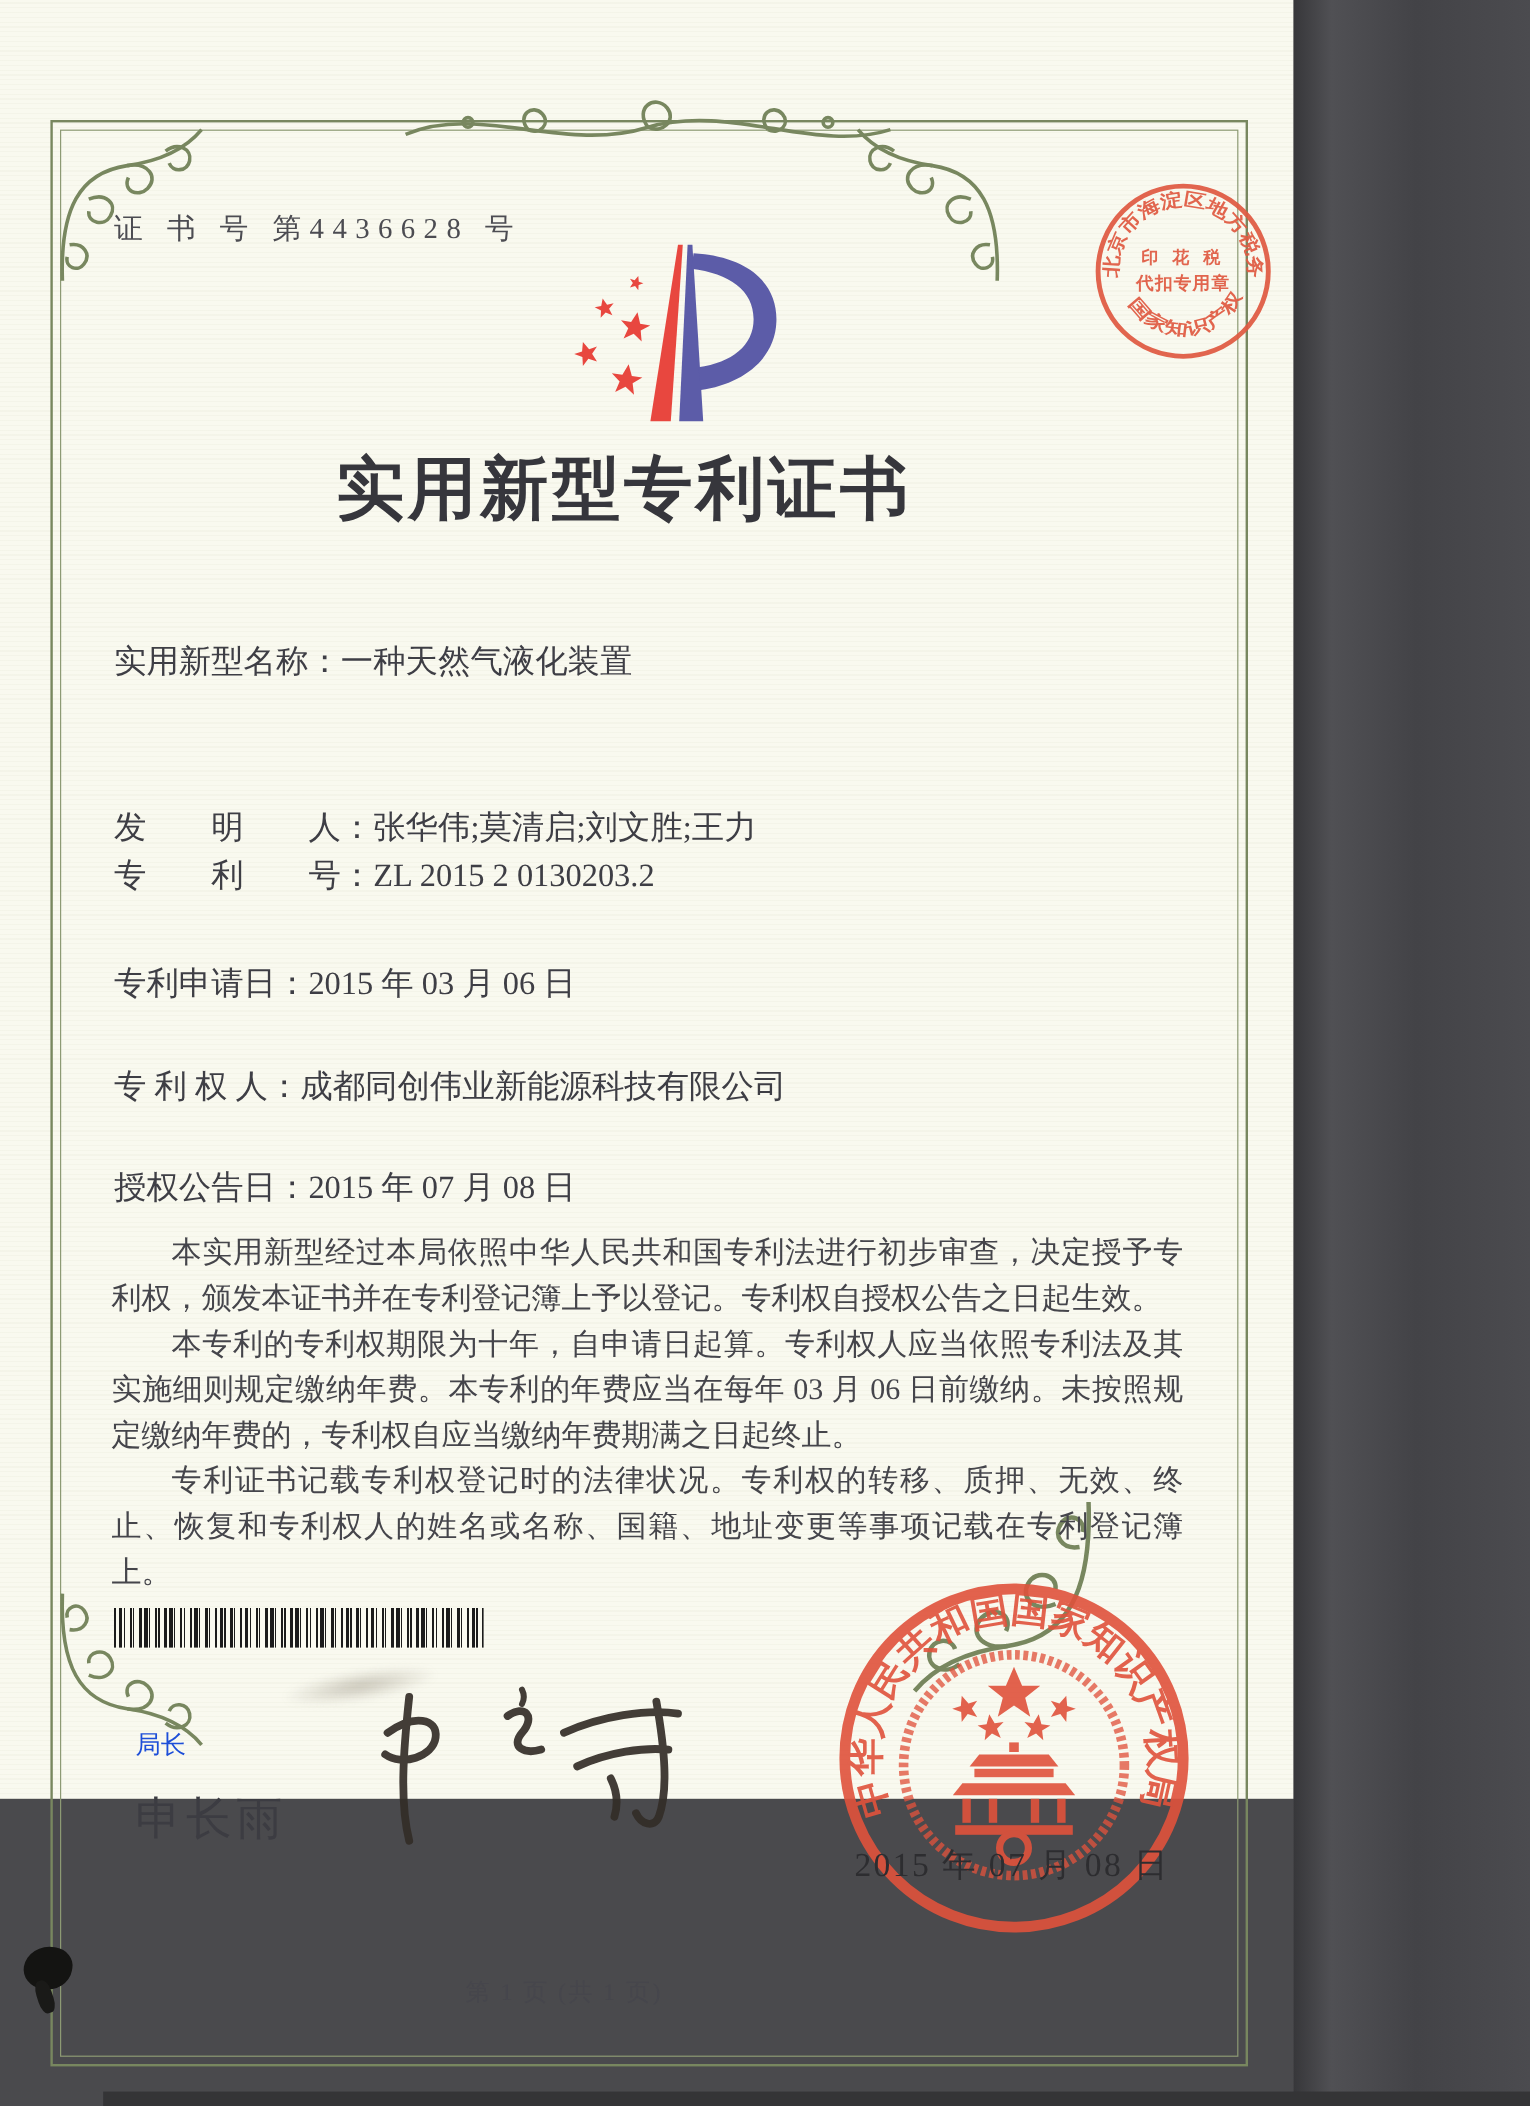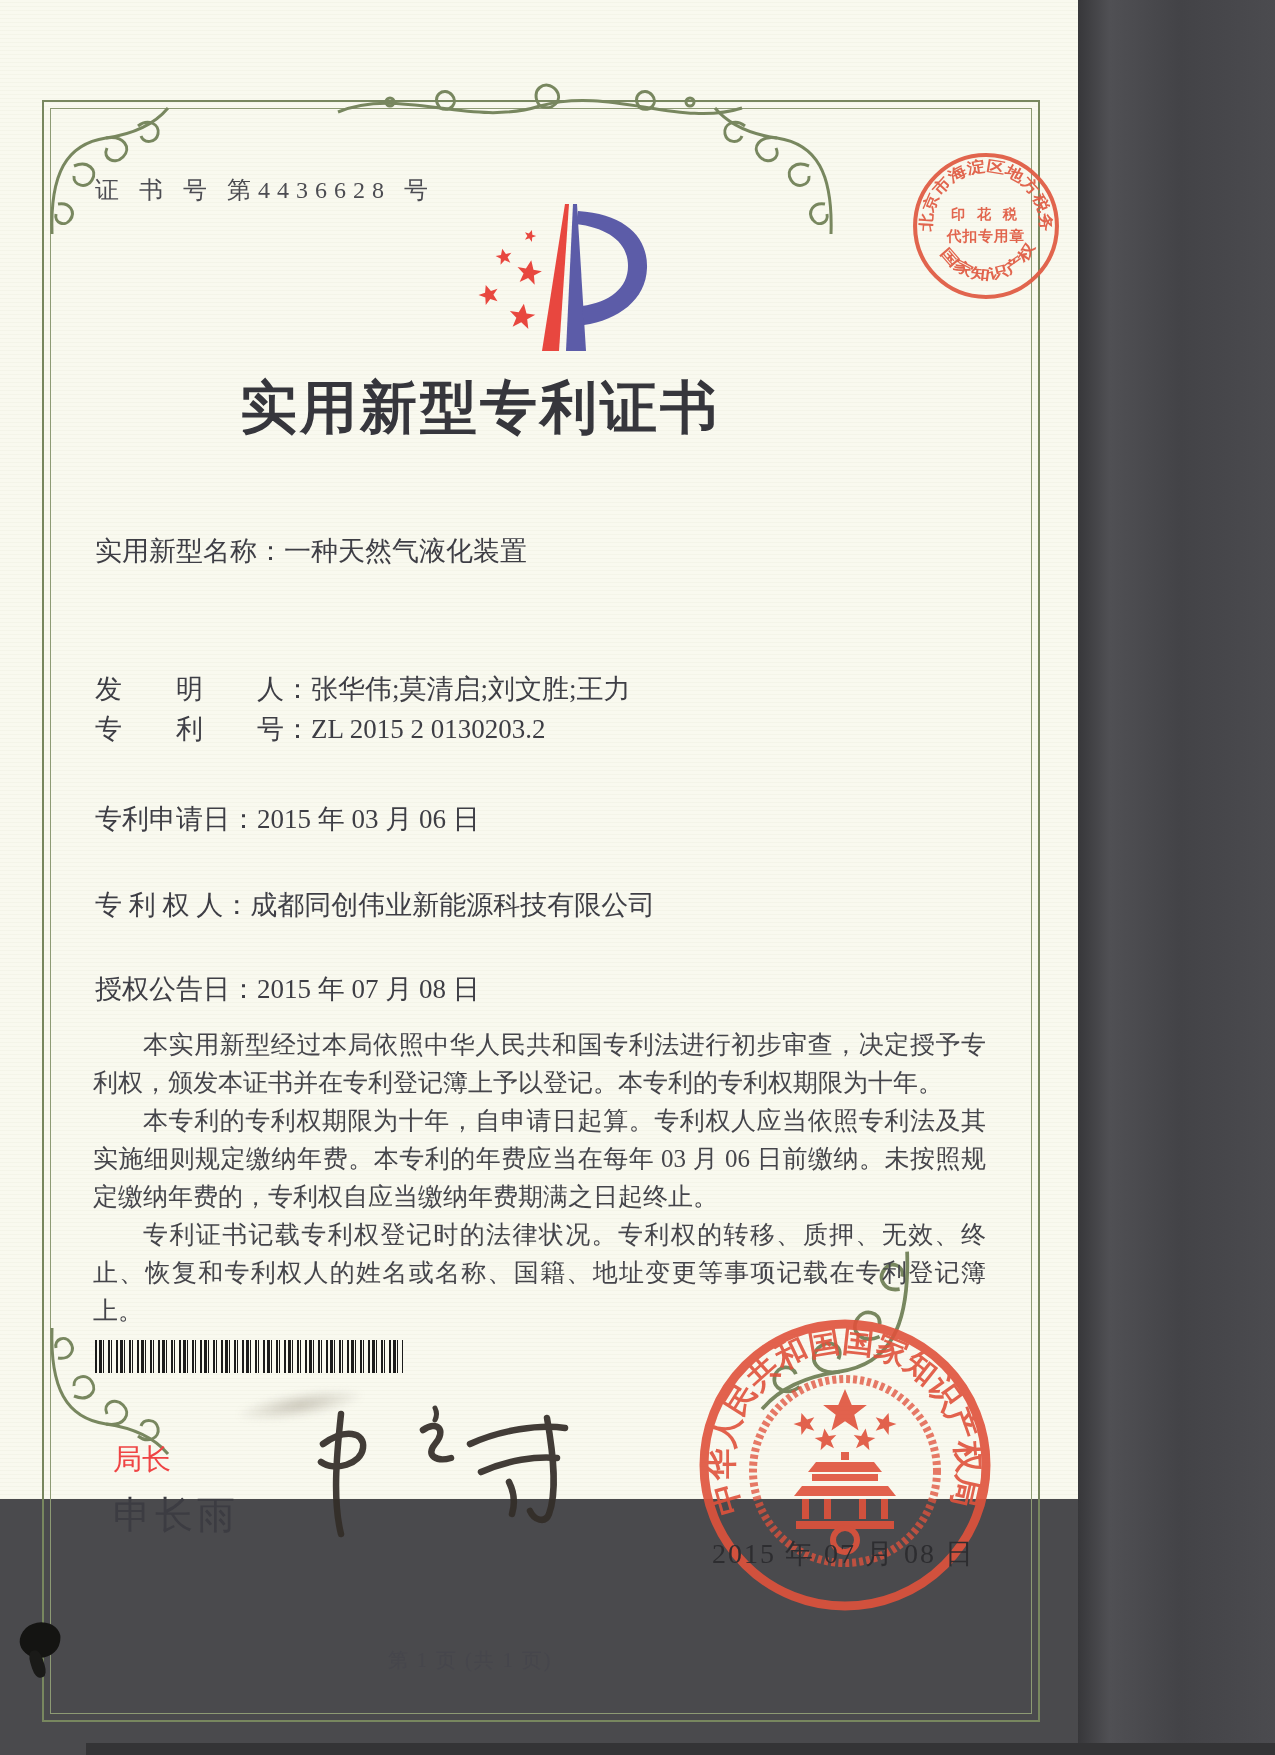--- a/index.html
+++ b/index.html
@@ -45,21 +45,21 @@
   .orn-bl{left:46px;bottom:41px;transform:scaleY(-1);}
   .orn-br{right:241px;bottom:41px;transform:scale(-1.25,-1.25);transform-origin:70% 30%;}
   .orn-top{position:absolute;left:330px;top:78px;width:420px;height:58px;}
   
   .cert-no{
     position:absolute;left:95px;top:174px;font-size:24px;color:#4c4c52;letter-spacing:7px;
   }
   .logo{position:absolute;left:466px;top:194px;width:188px;height:164px;}
   .tax-stamp{position:absolute;left:910px;top:150px;width:152px;height:152px;opacity:.93;}
   .title{
-    position:absolute;left:240px;top:370px;width:560px;text-align:left;
+    position:absolute;left:240px;top:370px;width:560px;text-align:center;
     font-size:57px;font-weight:bold;color:#36363c;letter-spacing:3px;
   }
   
   .field{position:absolute;left:95px;font-size:27px;color:#3e3e45;white-space:nowrap;}
   .f1{top:533px;} .f2{top:623px;margin-top:48px;} .f3{top:711px;} .f4{top:801px;} .f5{top:887px;} .f6{top:971px;}
   
   .body-text{
     position:absolute;left:93px;top:1026px;width:893px;
     font-size:25px;line-height:38px;color:#45454b;text-align:justify;
   }
@@ -67,21 +67,21 @@
   
   .barcode{
     position:absolute;left:95px;top:1340px;width:308px;height:33px;
     background:repeating-linear-gradient(90deg,
       #1b1b1b 0 2px, #f9f9ef 2px 4px,
       #1b1b1b 4px 7px, #f9f9ef 7px 8px,
       #1b1b1b 8px 9px, #f9f9ef 9px 13px,
       #1b1b1b 13px 15px, #f9f9ef 15px 16px,
       #1b1b1b 16px 17px, #f9f9ef 17px 21px);
   }
-  .signer-title{position:absolute;left:113px;top:1440px;font-size:29px;color:#ef4444;
+  .signer-title{position:absolute;left:113px;top:1440px;font-size:21px;color:#1d4ed8;
     font-family:Liberation Sans, sans-serif;}
   .signer-name{position:absolute;left:113px;top:1490px;font-size:38px;color:#3c3c42;letter-spacing:4px;
     font-family:Liberation Serif, serif;}
   .signature{position:absolute;left:295px;top:1400px;width:280px;height:152px;}
   .big-seal{position:absolute;left:696px;top:1316px;width:298px;height:298px;opacity:.9;}
   .issue-date{position:absolute;left:712px;top:1535px;font-size:28px;color:#2d2d30;letter-spacing:2px;white-space:nowrap;}
   .footer{position:absolute;left:388px;top:1647px;font-size:20px;color:#46464c;letter-spacing:2px;}
 </style>
 </head>
 <body>
@@ -193,21 +193,21 @@
     <span>专利申请日：</span><span>2015 年 03 月 06 日</span>
   </div>
   <div class="field f5">
     <span>专 利 权 人：</span><span>成都同创伟业新能源科技有限公司</span>
   </div>
   <div class="field f6">
     <span>授权公告日：</span><span>2015 年 07 月 08 日</span>
   </div>
 
   <div class="body-text">
-    <p>本实用新型经过本局依照中华人民共和国专利法进行初步审查，决定授予专利权，颁发本证书并在专利登记簿上予以登记。本专利的专利权期限为十年。</p>
+    <p>本实用新型经过本局依照中华人民共和国专利法进行初步审查，决定授予专利权，颁发本证书并在专利登记簿上予以登记。专利权自授权公告之日起生效。</p>
     <p>本专利的专利权期限为十年，自申请日起算。专利权人应当依照专利法及其实施细则规定缴纳年费。本专利的年费应当在每年 03 月 06 日前缴纳。未按照规定缴纳年费的，专利权自应当缴纳年费期满之日起终止。</p>
     <p>专利证书记载专利权登记时的法律状况。专利权的转移、质押、无效、终止、恢复和专利权人的姓名或名称、国籍、地址变更等事项记载在专利登记簿上。</p>
   </div>
 
   <div class="barcode"></div>
 
   <div class="smudge"></div>
 
   <div class="signer-title">局长</div>
   <div class="signer-name">申长雨</div>

